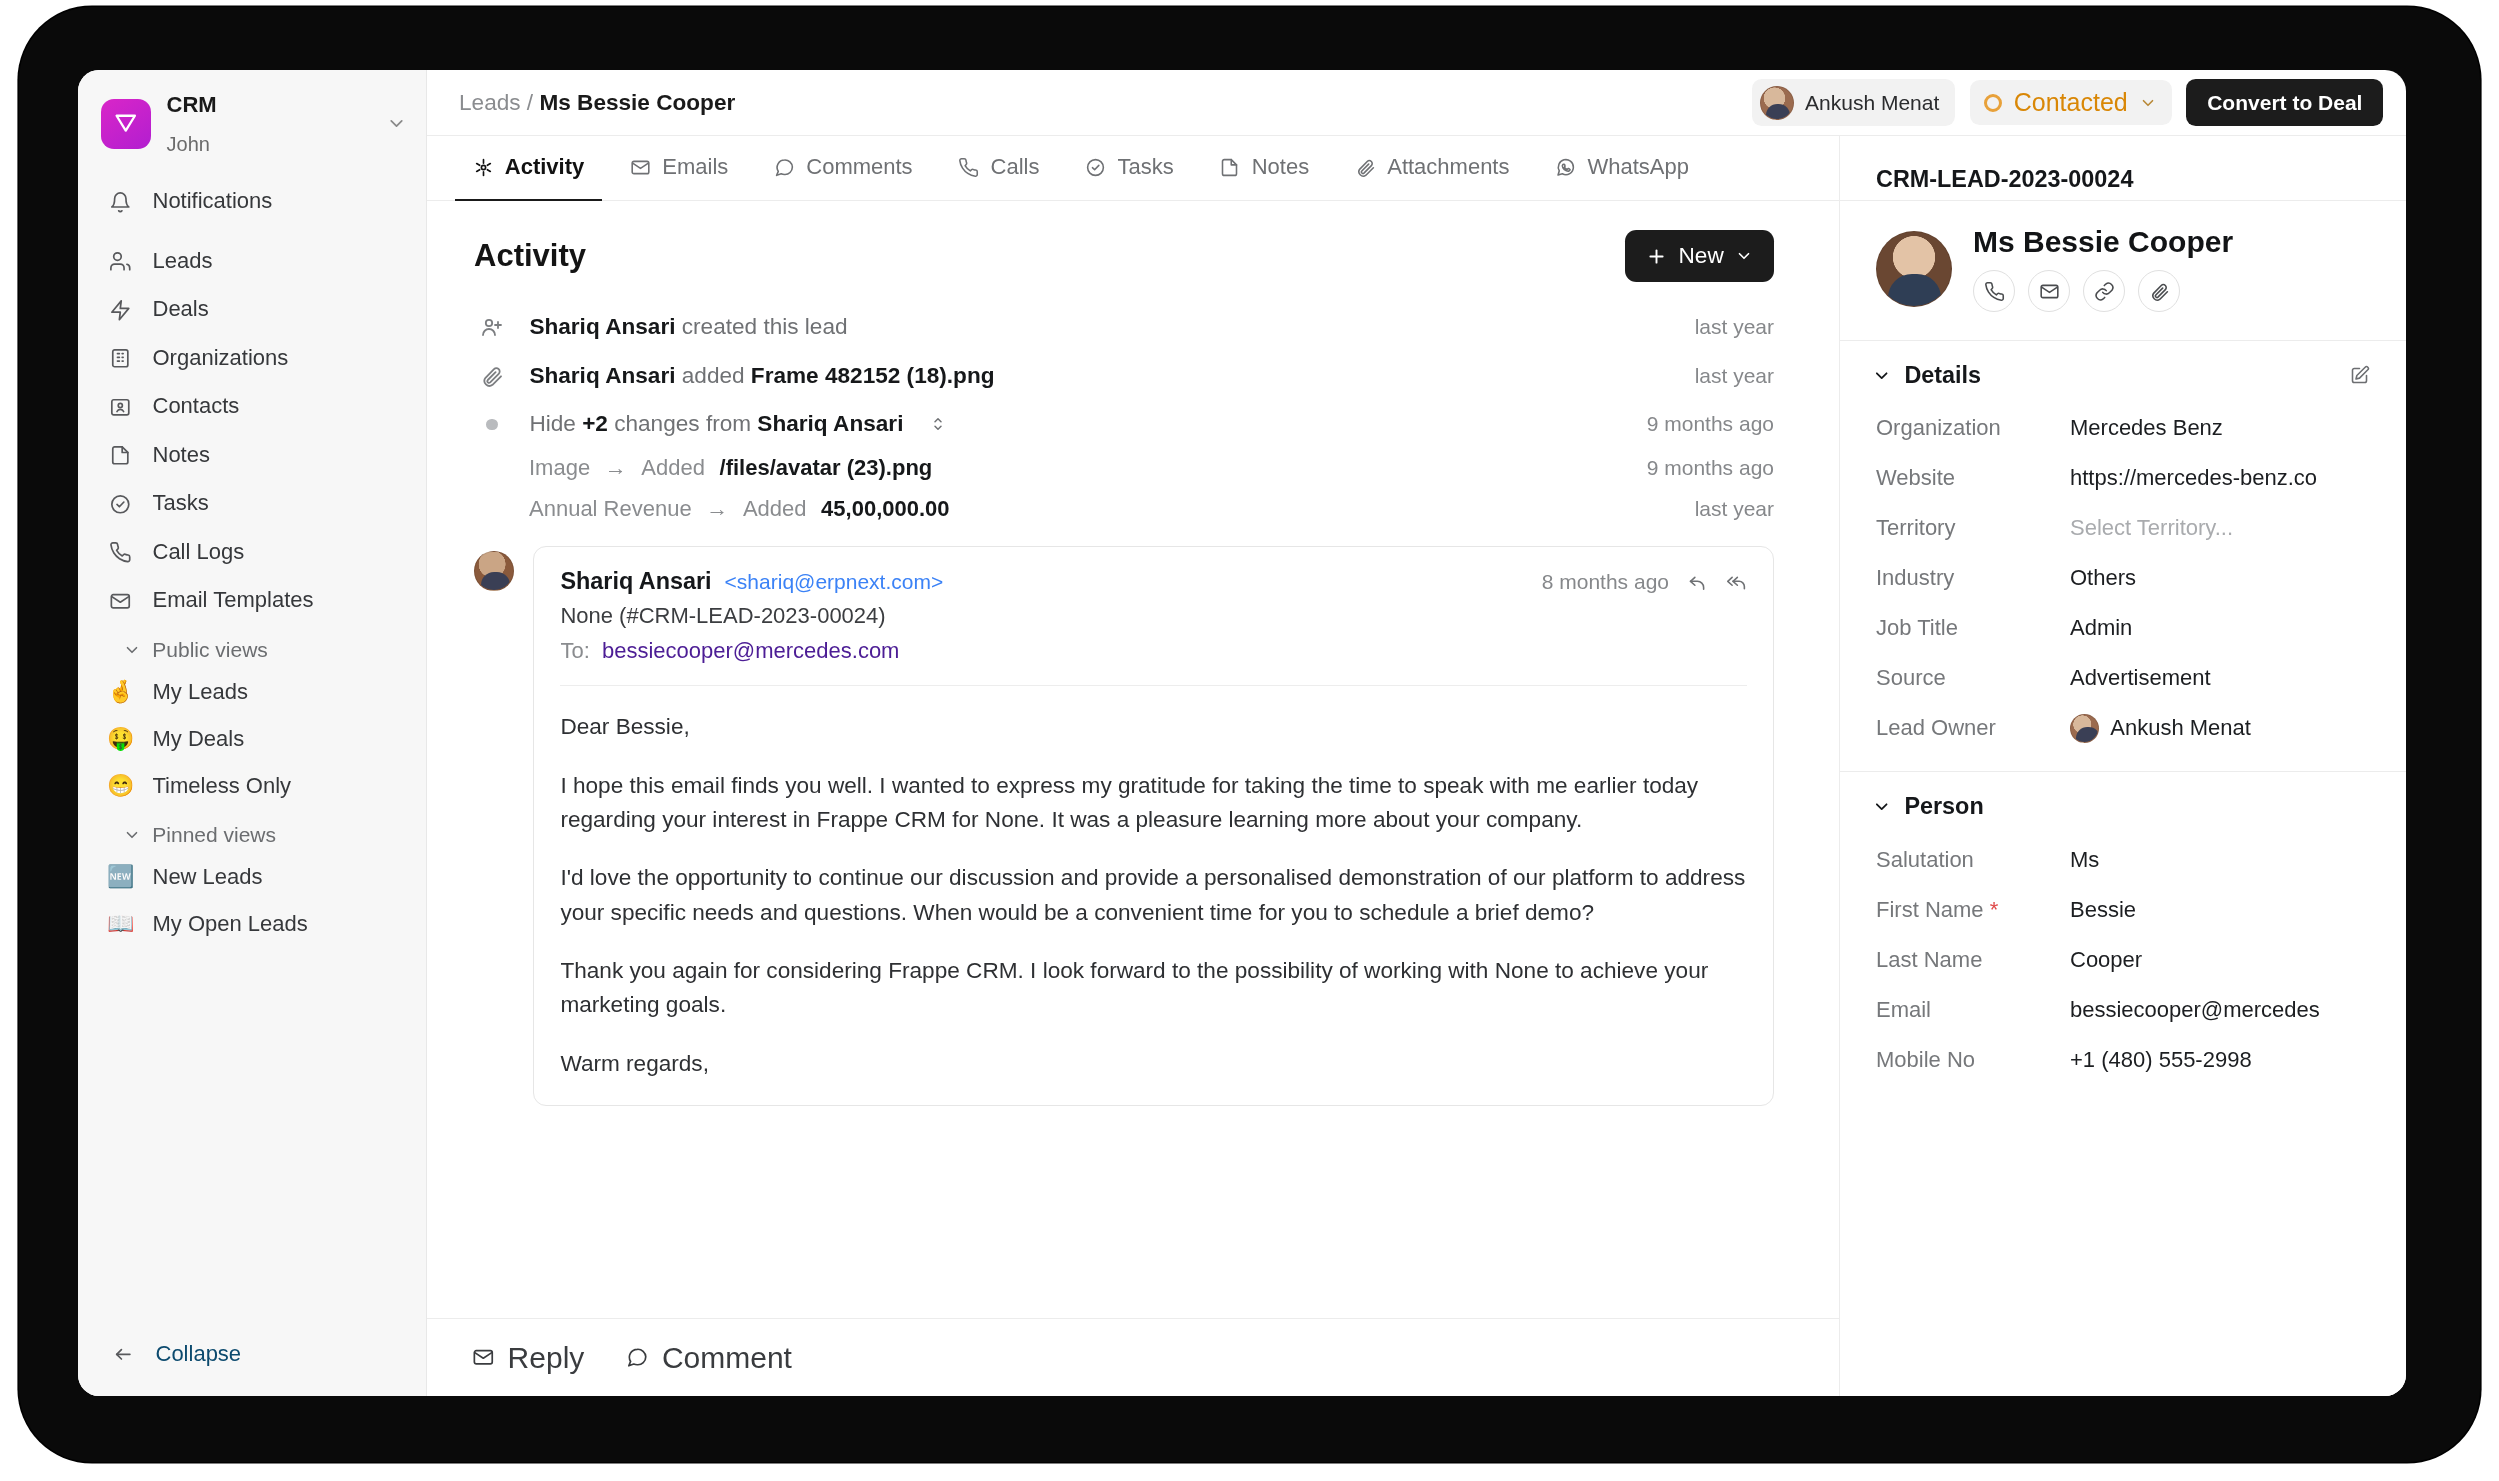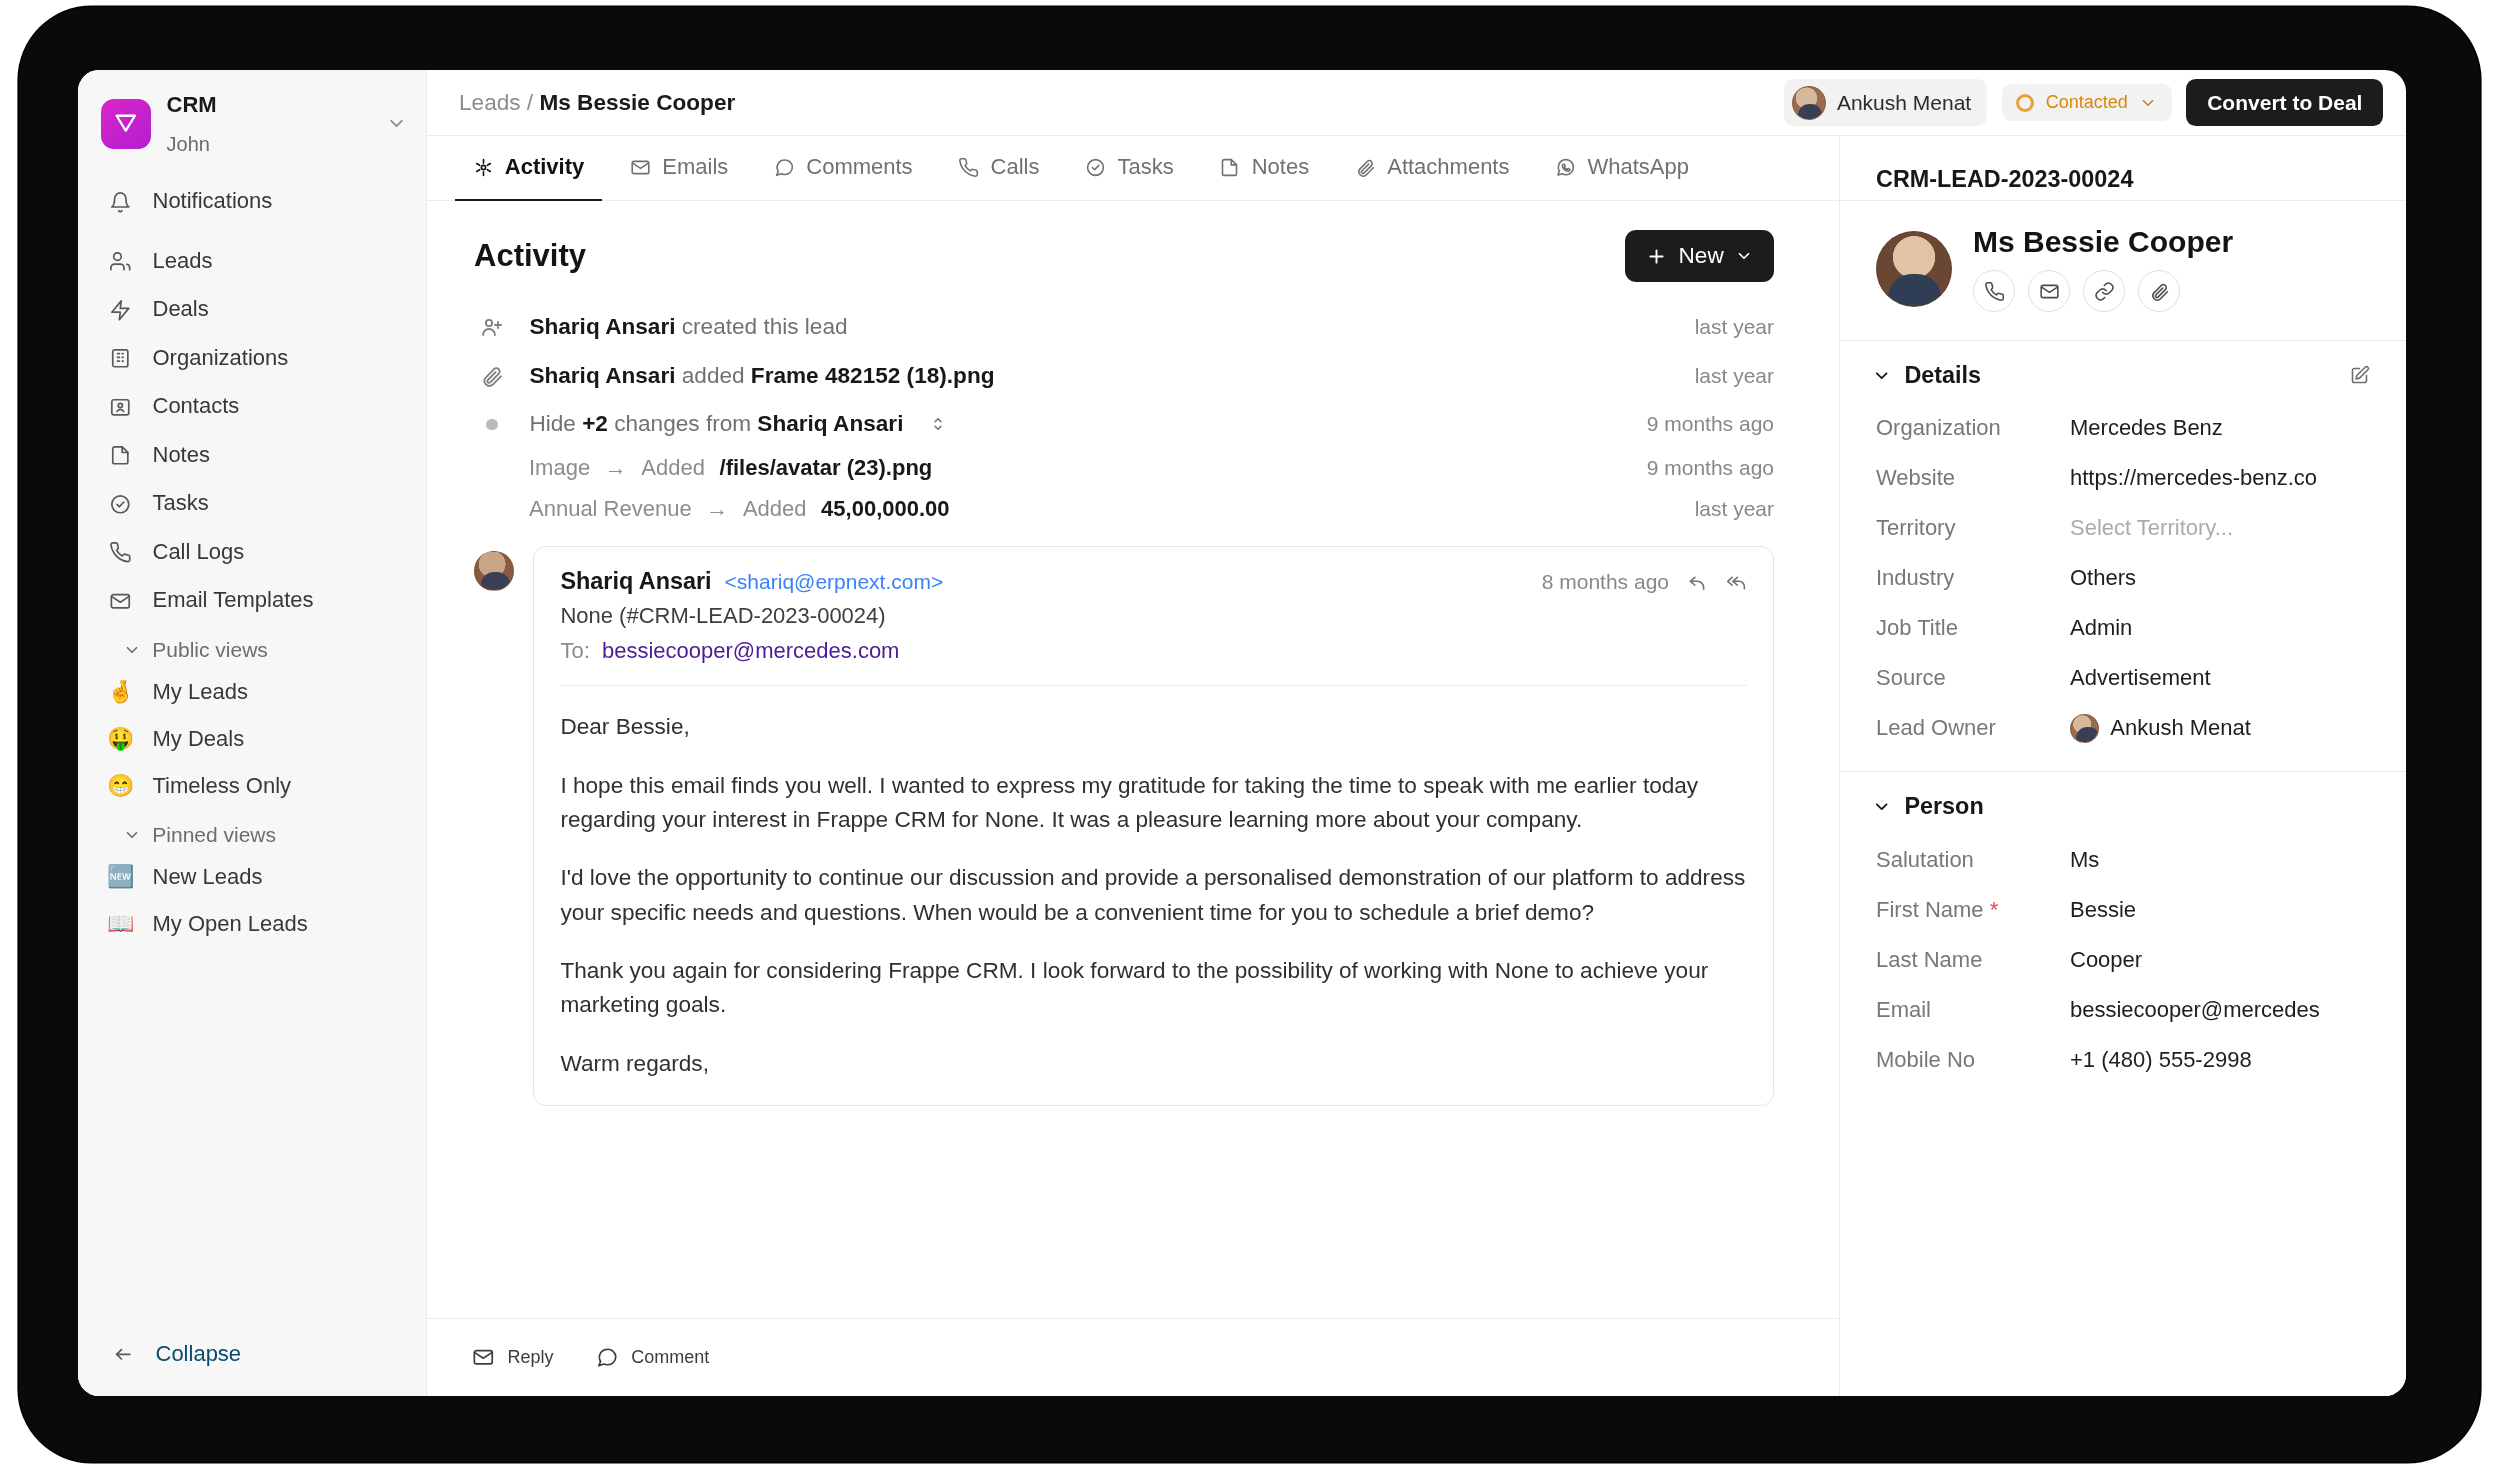--- a/index.html
+++ b/index.html
@@ -116,21 +116,21 @@
     overflow: hidden; position: relative;
   }
   .avatar-sm::after{
     content:""; position:absolute; left:4.9px; bottom:0; width:24px; height:14.6px;
     background:#3a3f55; border-radius: 11.3px 11.3px 0 0;
   }
   .status-pill {
     display: flex; align-items: center; gap: 11.3px;
     background: #f2f2f2; border-radius: 9.7px;
     padding: 8px 14.6px;
-    font-size: 18px; color: #d98706; font-weight: 500;
+    font-size: 25px; color: #d98706; font-weight: 500;
     cursor: pointer;
   }
   .dot-ring {
     width: 18px; height: 18px; border-radius: 50%;
     border: 3.2px solid #e8a13a; position: relative;
   }
   .btn-dark {
     background: #1c1c1c; color: #fff;
     font-size: 21px; font-weight: 600;
     border: 0; border-radius: 9.7px;
@@ -226,21 +226,21 @@
   .email-body p { font-size: 22.6px; color: #2e3033; line-height: 1.52; margin-top: 24px; }
 
   .reply-bar {
     height: 78px;
     border-top: 0.8px solid #ececec;
     display: flex; align-items: center;
     gap: 42px;
     padding: 0 45px;
     background: #fff;
   }
-  .reply-btn { display: flex; align-items: center; gap: 13px; font-size: 18px; color: #3a3c3f; cursor: pointer; }
+  .reply-btn { display: flex; align-items: center; gap: 13px; font-size: 30px; color: #3a3c3f; cursor: pointer; }
 
   
   .right { width: 566px; display: flex; flex-direction: column; background: #fff; }
   .right-top { padding: 22.6px 36px 0 36px; height: 65px; display: flex; align-items: center; border-bottom: 0.8px solid #ececec; }
   .right-id { font-size: 23.4px; font-weight: 600; color: #15171a; }
   .right-hero { padding: 24px 36px 27.5px 36px; border-bottom: 0.8px solid #ececec; display: flex; align-items: center; gap: 21px; }
   .hero-avatar {
     width: 76px; height: 76px; border-radius: 50%;
     background: radial-gradient(circle at 50% 34%, #e3c3a6 0 34%, #6a4732 35% 100%);
     position: relative; overflow: hidden; flex: 0 0 auto;

